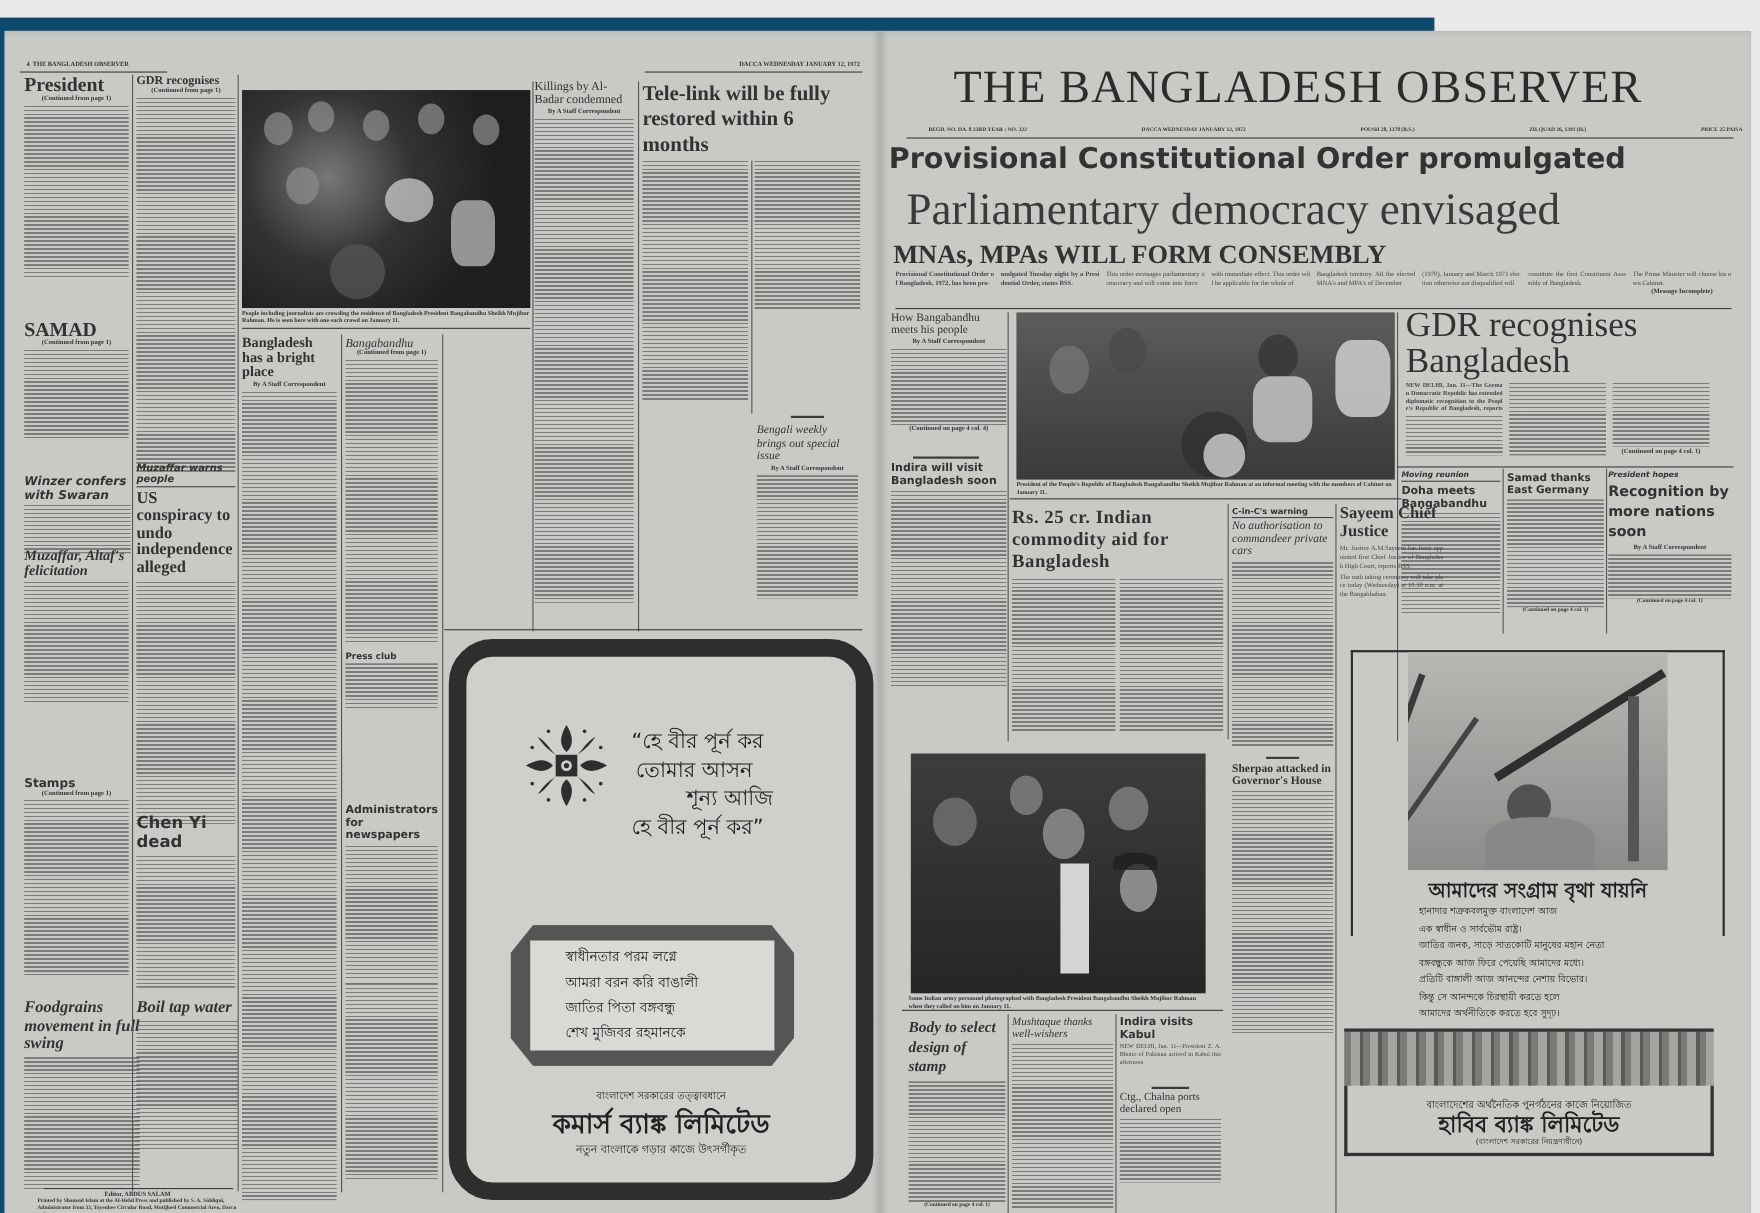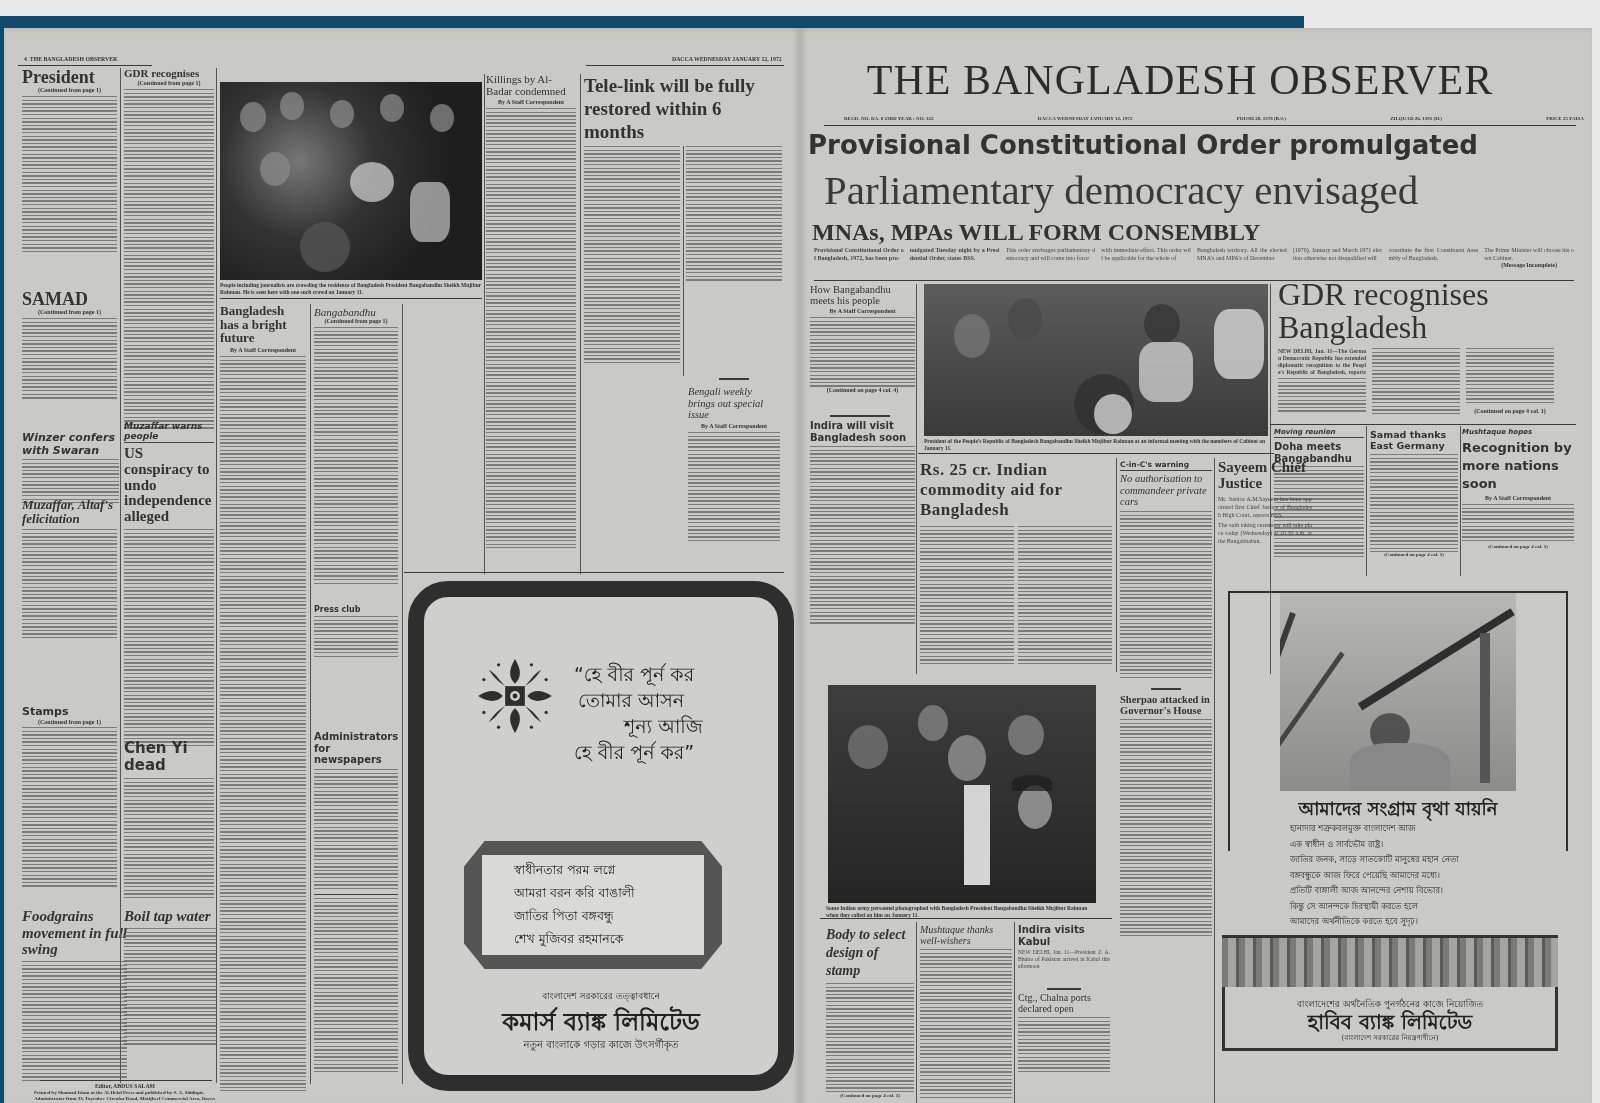--- a/index.html
+++ b/index.html
@@ -101,31 +101,31 @@
       <div class="fig" style="left:210px;top:22px;width:24px;height:28px"></div>
       <div class="fig" style="left:40px;top:70px;width:30px;height:34px"></div>
       <div class="fig" style="left:130px;top:80px;width:44px;height:40px;background:#ccc"></div>
       <div class="fig" style="left:190px;top:100px;width:40px;height:60px;background:#bbb;border-radius:30%"></div>
       <div class="fig" style="left:80px;top:140px;width:50px;height:50px;background:#555"></div>
     </div>
     <div class="abs caption" style="left:216px;top:254px;width:262px">People including journalists are crowding the residence of Bangladesh President Bangabandhu Sheikh Mujibur Rahman. He is seen here with one such crowd on January 11.</div>
     <div class="rule" style="left:216px;top:270px;width:262px;height:1px"></div>
 
     <div class="abs" style="left:216px;top:276px;width:86px">
-      <div class="hd-serif" style="font-size:13px">Bangladesh has a bright future</div>
+      <div class="hd-serif" style="font-size:13px">Bangladesh has a bright place</div>
       <div class="byline" style="margin-top:2px">By A Staff Correspondent</div>
       <div class="fill" style="height:735px;margin-top:3px"></div>
     </div>
     <div class="vrule" style="left:306px;top:276px;height:780px"></div>
 
     <div class="abs" style="left:310px;top:278px;width:84px">
       <div class="hd-ital" style="font-size:11px;font-weight:normal">Bangabandhu</div>
       <div class="cont">(Continued from page 1)</div>
       <div class="fill" style="height:258px;margin-top:3px"></div>
-      <div class="hd-sans" style="font-size:8px;margin-top:20px">Press club</div>
+      <div class="hd-sans" style="font-size:8px;margin-top:7px">Press club</div>
       <div class="fill" style="height:42px;margin-top:2px"></div>
     </div>
     <div class="abs" style="left:310px;top:703px;width:84px">
       <div class="hd-sans" style="font-size:10px">Administrators for newspapers</div>
       <div class="fill" style="height:122px;margin-top:3px"></div>
       <div class="rule" style="position:relative;height:1px;margin-top:3px;width:84px"></div>
       <div class="fill" style="height:176px;margin-top:3px"></div>
     </div>
 
     <div class="vrule" style="left:398px;top:276px;height:780px"></div>
@@ -279,21 +279,21 @@
       <div class="fill" style="height:92px;margin-top:2px"></div>
     </div>
     <div class="vrule" style="left:566px;top:398px;height:150px"></div>
     <div class="abs" style="left:570px;top:402px;width:88px">
       <div class="hd-sans" style="font-size:9.5px">Samad thanks East Germany</div>
       <div class="fill" style="height:98px;margin-top:2px"></div>
       <div class="cont" style="font-size:5px">(Continued on page 4 col. 1)</div>
     </div>
     <div class="vrule" style="left:660px;top:398px;height:150px"></div>
     <div class="abs" style="left:662px;top:400px;width:112px">
-      <div class="kicker" style="font-size:7px;border:none">Mushtaque hopes</div>
+      <div class="kicker" style="font-size:7px;border:none">President hopes</div>
       <div class="hd-sans" style="font-size:13px;line-height:18px;margin-top:2px">Recognition by more nations soon</div>
       <div class="byline" style="margin-top:2px">By A Staff Correspondent</div>
       <div class="fill" style="height:40px;margin-top:3px"></div>
       <div class="cont" style="font-size:5px">(Continued on page 4 col. 1)</div>
     </div>
 
     <div class="abs" style="left:120px;top:432px;width:190px">
       <div class="hd-serif" style="font-size:17px;line-height:20px;letter-spacing:.5px">Rs. 25 cr. Indian commodity aid for Bangladesh</div>
       <div class="abs fill" style="left:0;top:66px;width:94px;height:140px"></div>
       <div class="abs fill" style="left:98px;top:66px;width:94px;height:140px"></div>

